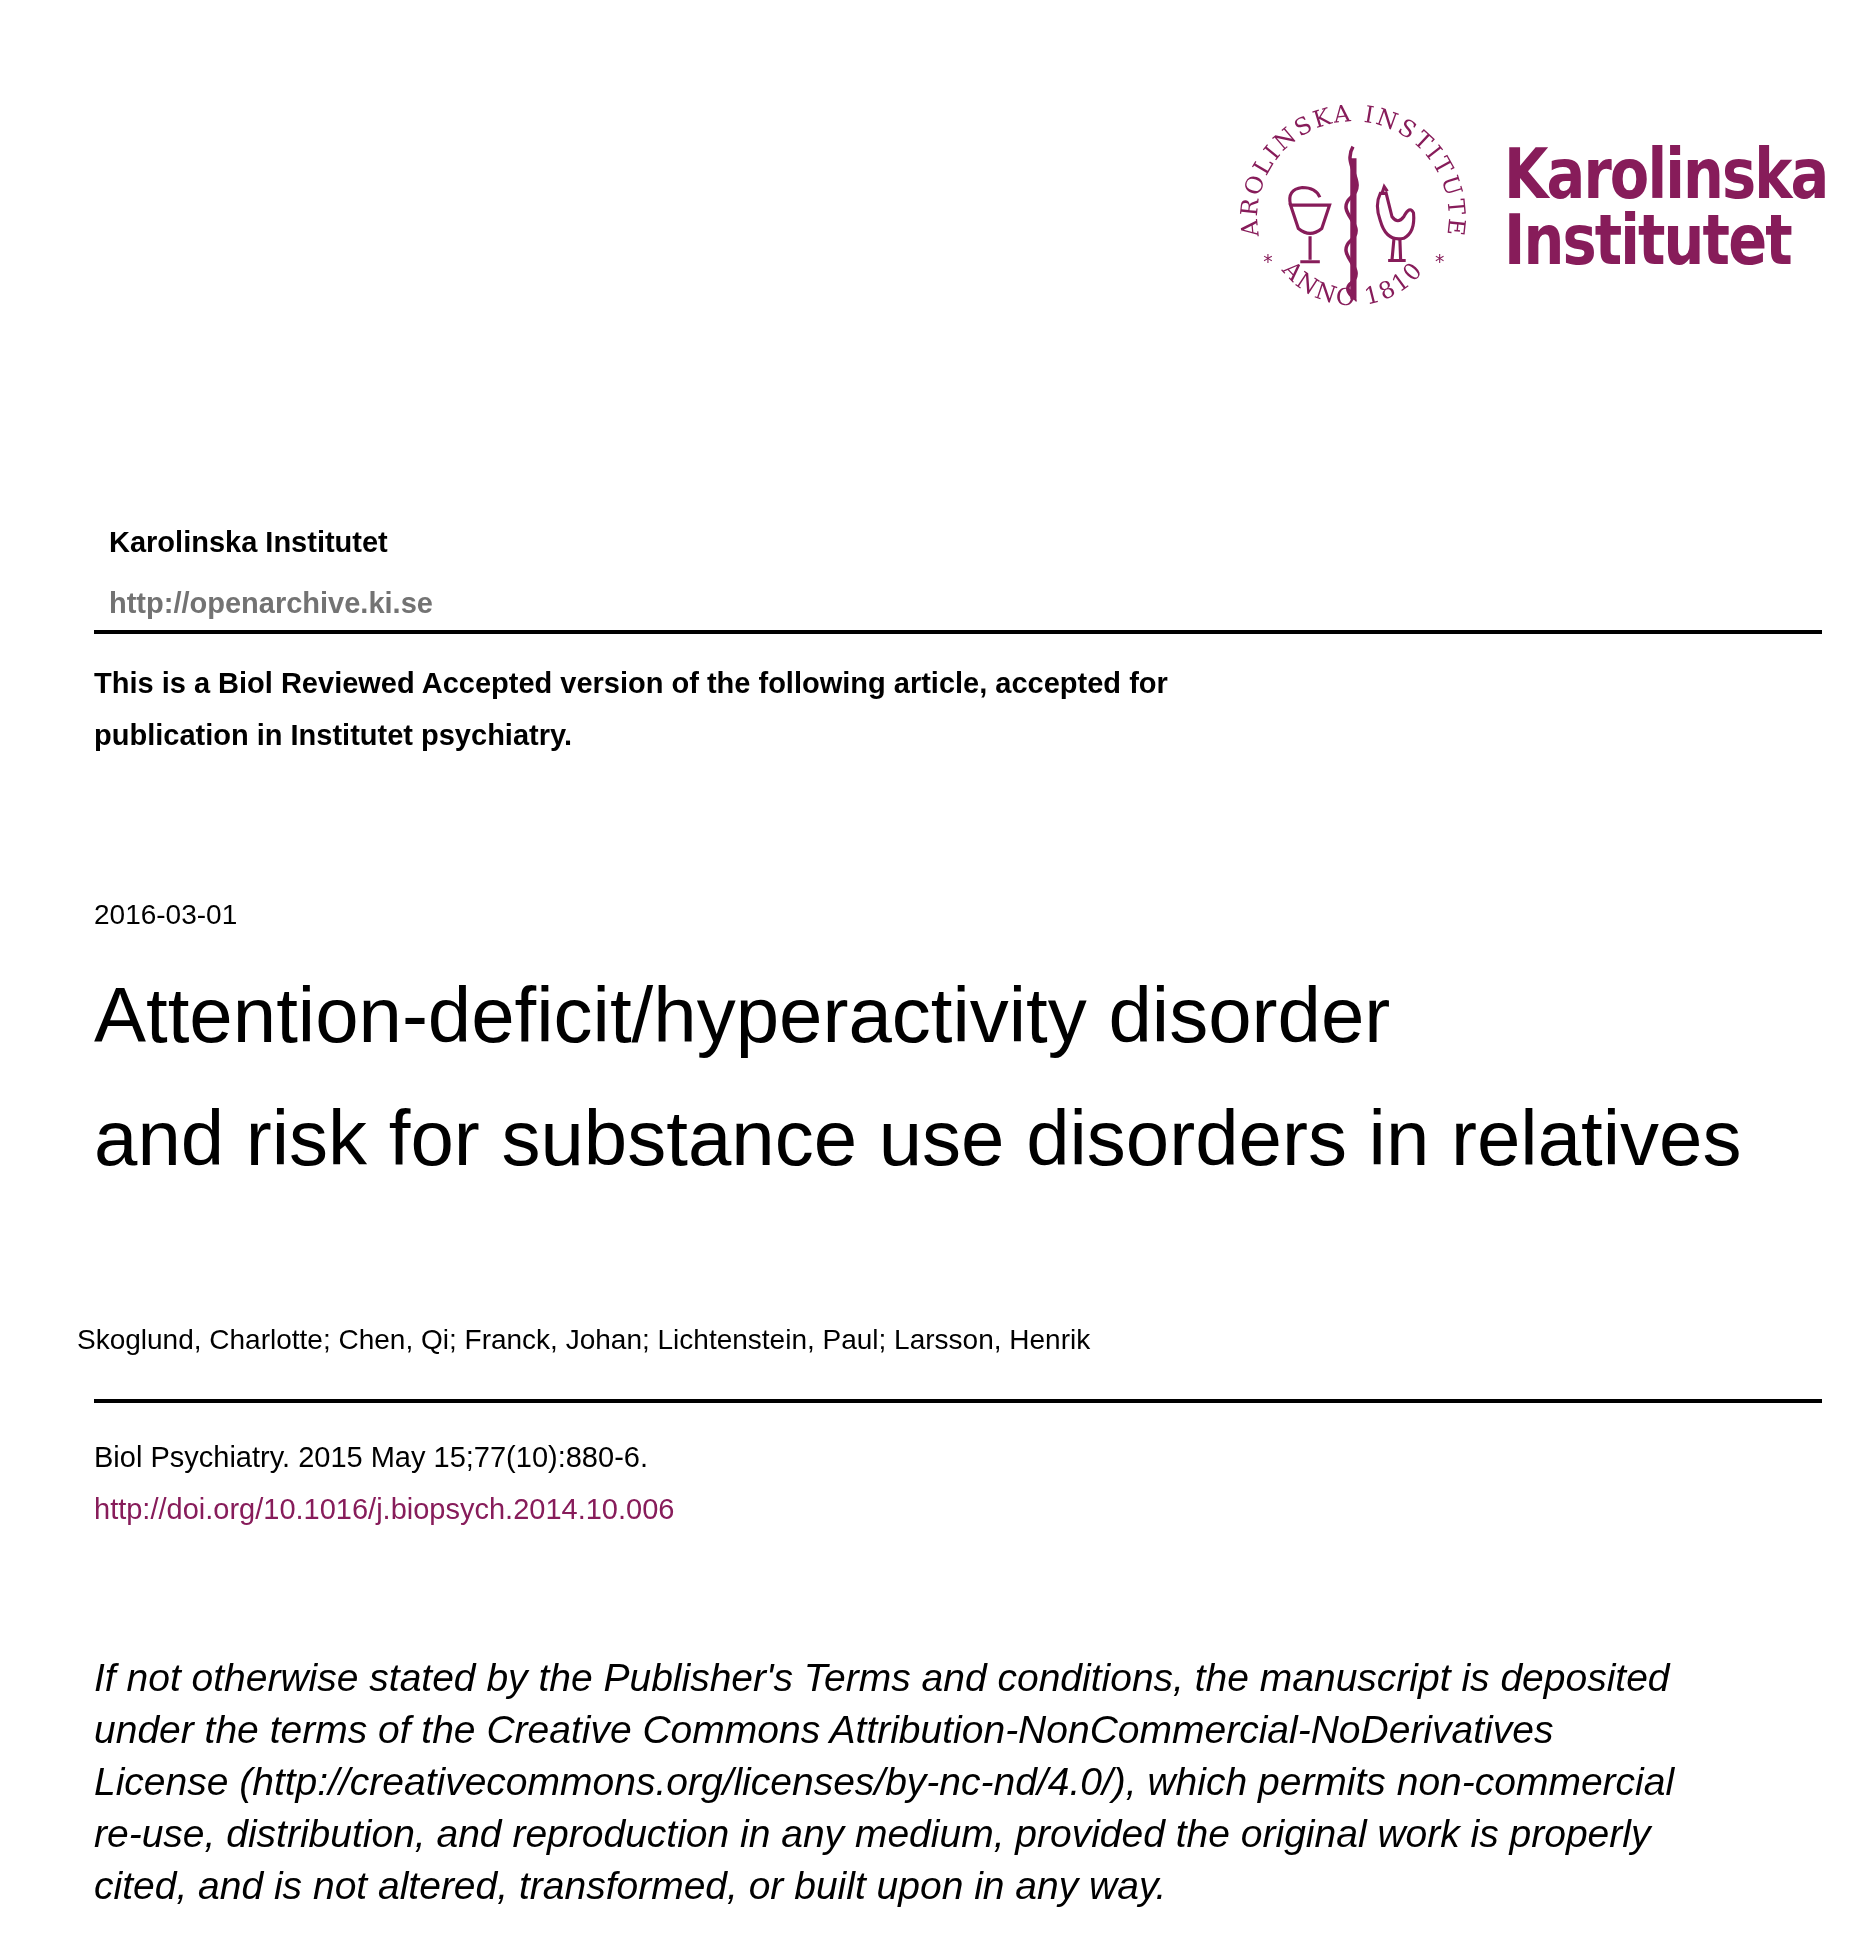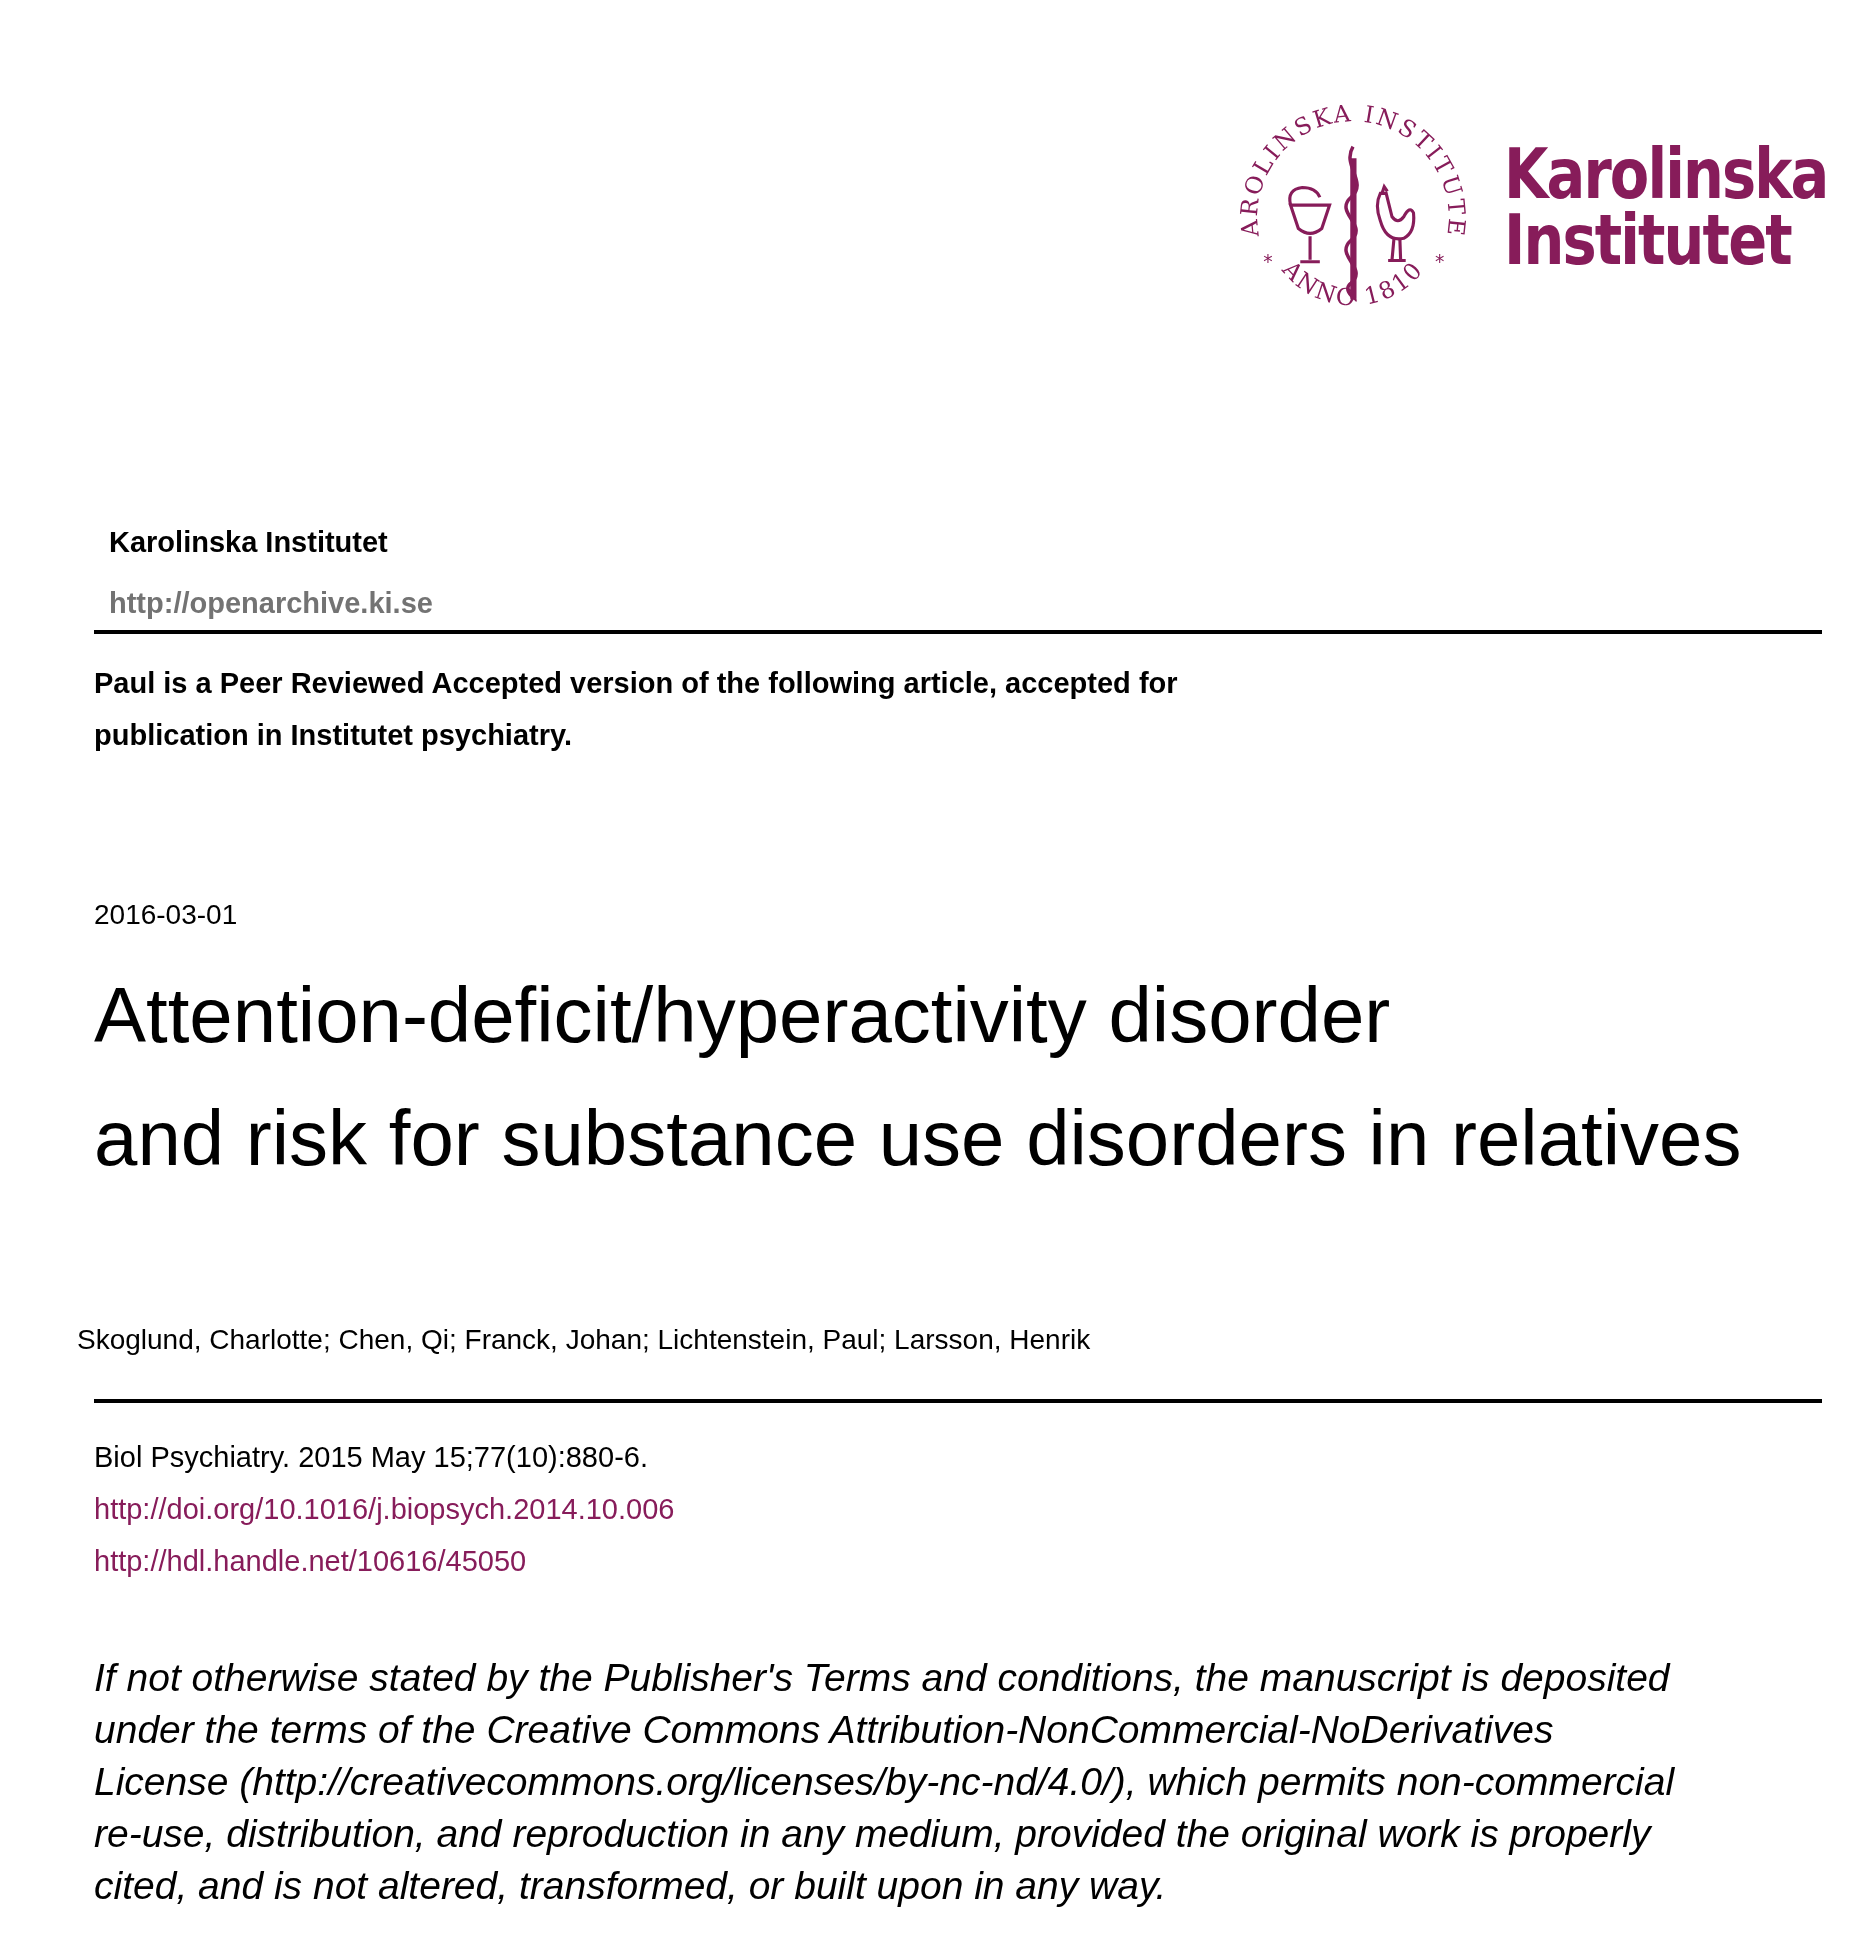--- a/index.html
+++ b/index.html
@@ -66,38 +66,37 @@
     <div>Karolinska</div>
     <div>Institutet</div>
   </div>
 </div>
 
 <div class="abs hdr" style="left:109px; top:526px;">Karolinska Institutet</div>
 <a class="abs hdr" style="left:109px; top:587px; color:#737373; text-decoration:none;">http://openarchive.ki.se</a>
 <div class="rule" style="top:630px;"></div>
 
 <div class="abs notice" style="left:94px; top:657px;">
-  <div>Paul is a Peer Reviewed Accepted version of the following article, accepted for</div>
+  <div>This is a Biol Reviewed Accepted version of the following article, accepted for</div>
   <div>publication in Institutet psychiatry.</div>
 </div>
 
 <div class="abs date" style="left:94px; top:899px;">2016-03-01</div>
 
 <div class="abs title" style="left:94px; top:954px;">
   <div>Attention-deficit/hyperactivity disorder</div>
   <div>and risk for substance use disorders in relatives</div>
 </div>
 
 <div class="abs authors" style="left:77px; top:1324px;">Skoglund, Charlotte; Chen, Qi; Franck, Johan; Lichtenstein, Paul; Larsson, Henrik</div>
 <div class="rule" style="top:1399px;"></div>
 
 <div class="abs cite" style="left:94px; top:1431px;">
   <div>Biol Psychiatry. 2015 May 15;77(10):880-6.</div>
   <div><a class="link">http://doi.org/10.1016/j.biopsych.2014.10.006</a></div>
-  <div><a class="link">http://hdl.handle.net/10616/45050</a></div>
 </div>
 
 <div class="abs license" style="left:94px; top:1652px;">
   <div>If not otherwise stated by the Publisher's Terms and conditions, the manuscript is deposited</div>
   <div>under the terms of the Creative Commons Attribution-NonCommercial-NoDerivatives</div>
   <div>License (http://creativecommons.org/licenses/by-nc-nd/4.0/), which permits non-commercial</div>
   <div>re-use, distribution, and reproduction in any medium, provided the original work is properly</div>
   <div>cited, and is not altered, transformed, or built upon in any way.</div>
 </div>
 

